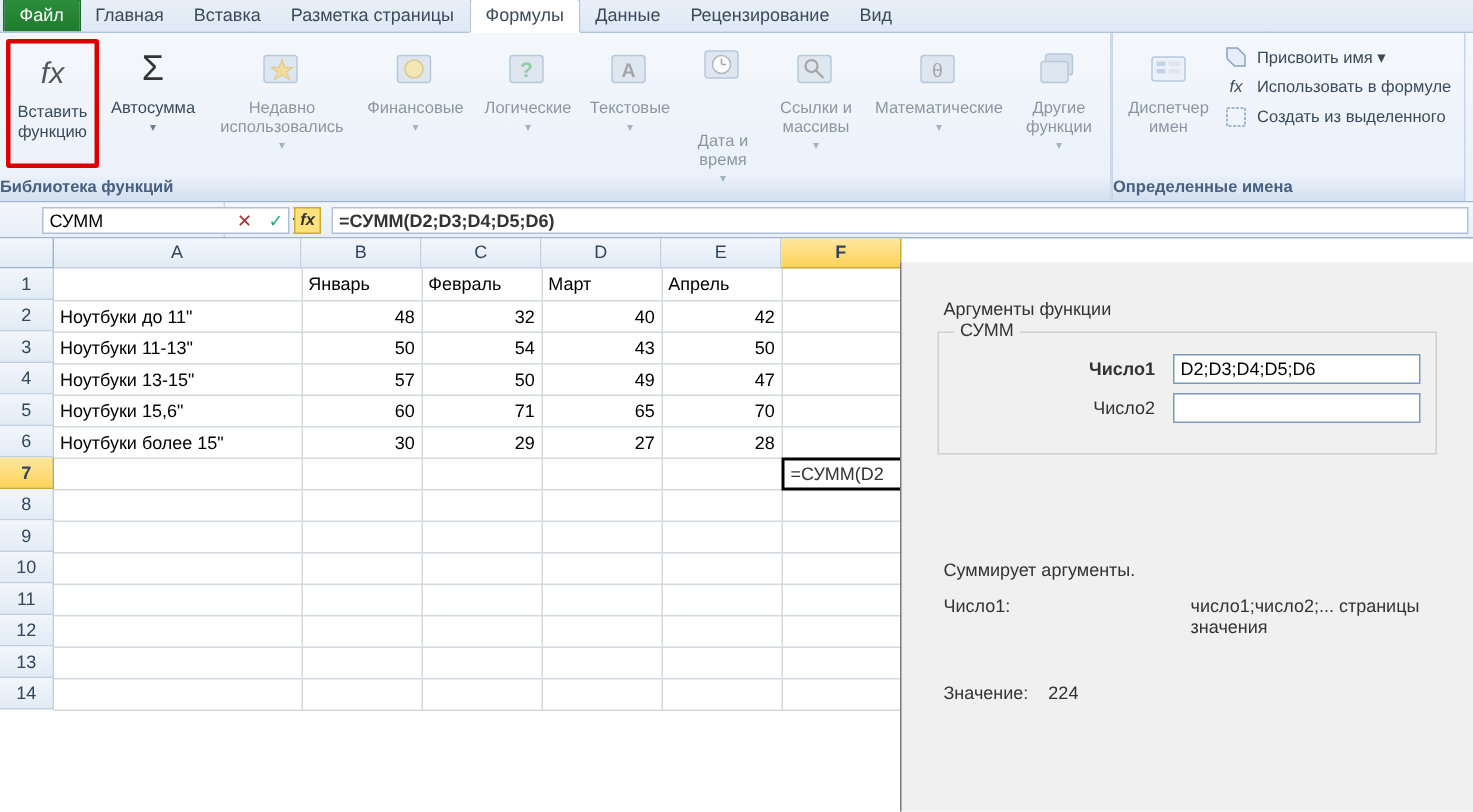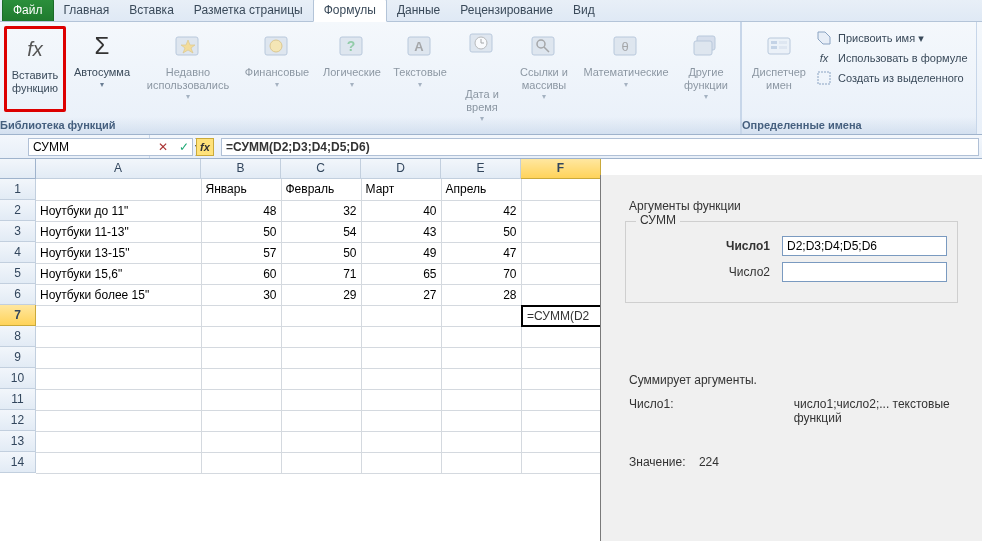--- a/index.html
+++ b/index.html
@@ -424,19 +424,19 @@
       <input value="D2;D3;D4;D5;D6" style="">
     </div>
     <div class="fa-row">
       <div class="albl">Число2</div>
       <input value="" style="">
     </div>
   </div>
   <div class="fa-desc">Суммирует аргументы.</div>
   <div class="fa-argdesc">
     <div class="k">Число1:</div>
-    <div>число1;число2;... текстовые функций</div>
+    <div>число1;число2;... страницы значения</div>
   </div>
   <div class="fa-result">
     <span>Значение:</span>&nbsp;&nbsp;&nbsp;
     <span>224</span>
   </div>
 </div>
 
 </body></html>

